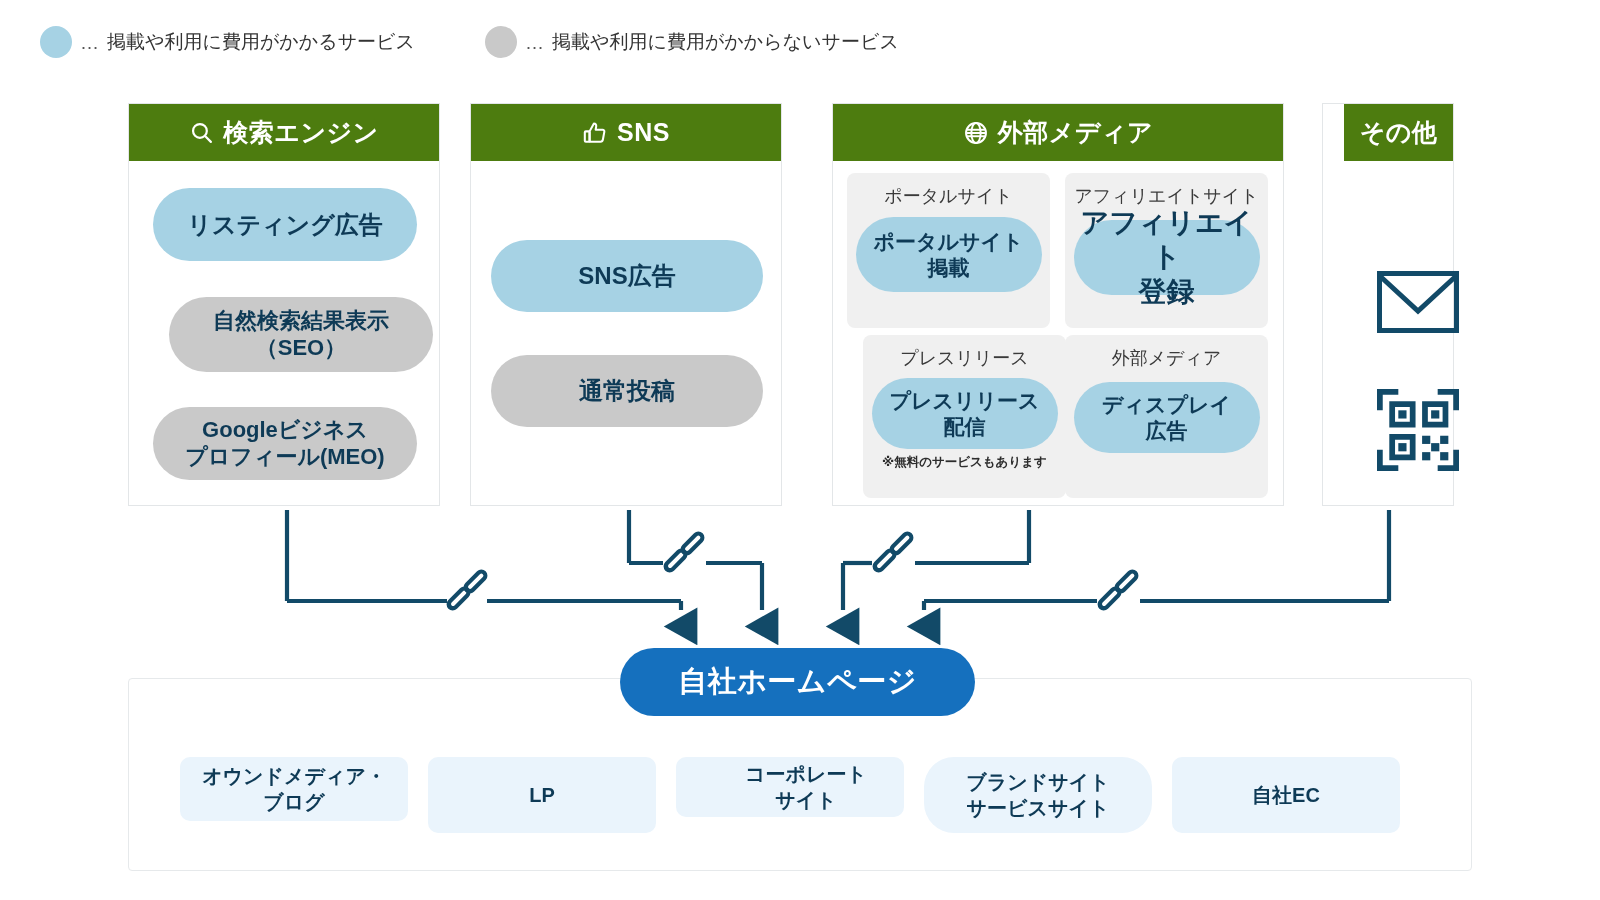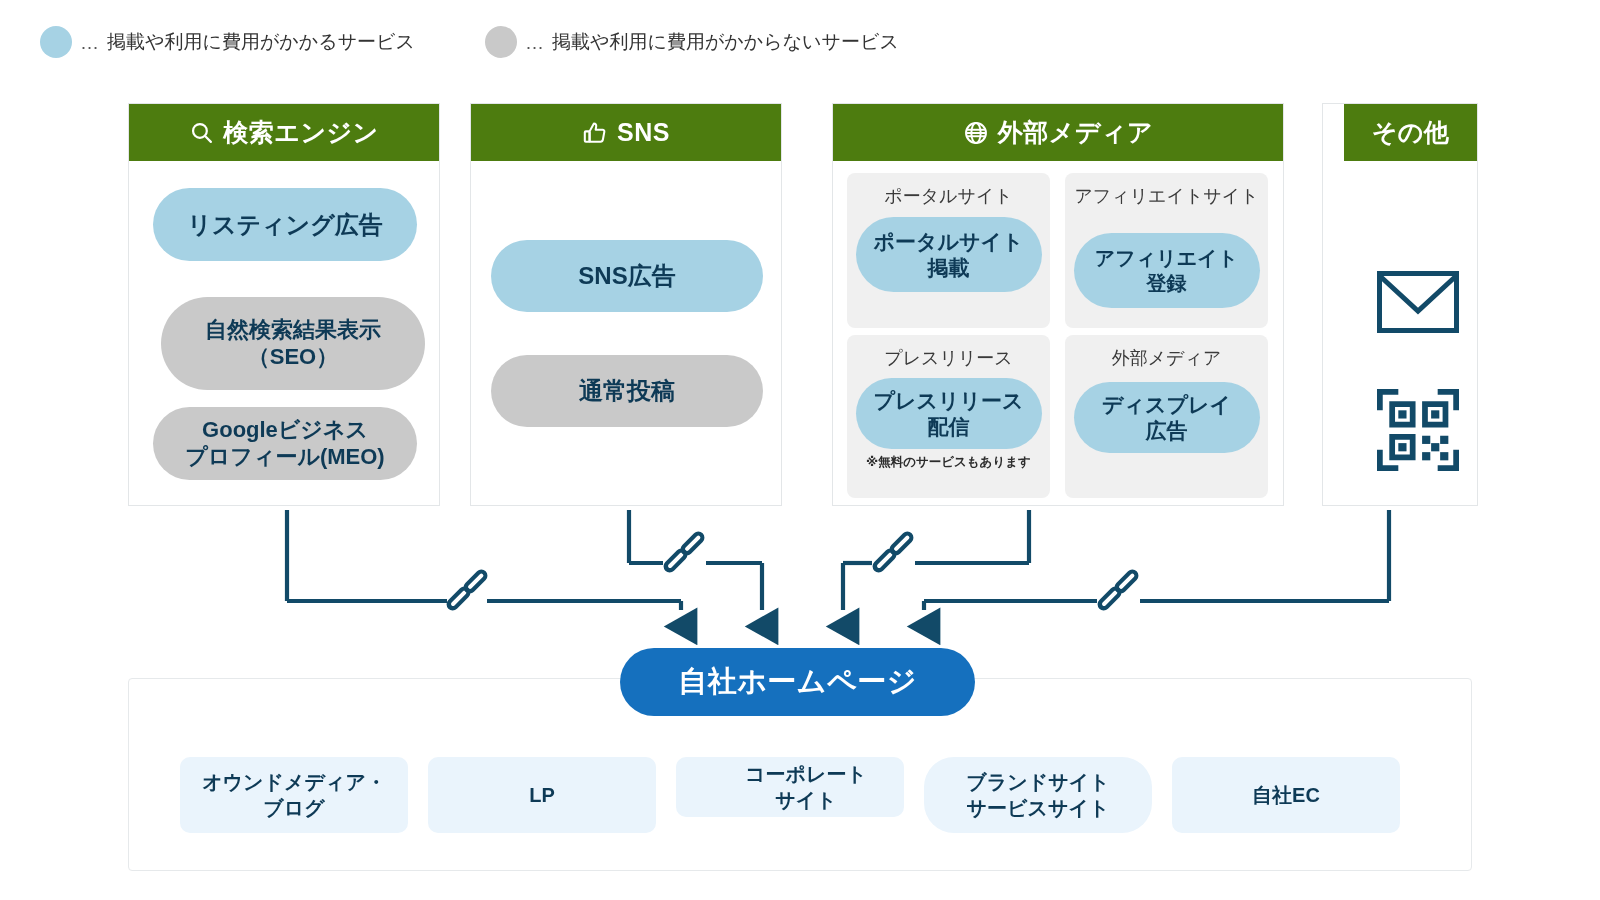--- a/index.html
+++ b/index.html
@@ -91,21 +91,21 @@
       <span>
         <svg width="25" height="25" viewBox="0 0 24 24" fill="none" stroke="#ffffff" stroke-width="2.1" stroke-linecap="round">
           <circle cx="10.5" cy="10.5" r="6.6"></circle>
             <line x1="15.4" y1="15.4" x2="21" y2="21"></line>
         </svg>
       </span>
       <span>検索エンジン</span>
     </div>
     <div class="col-body">
       <div class="chip paid" style="position:absolute;left:24px;top:27px;width:264px;height:73px;font-size:24px;">リスティング広告</div>
-      <div class="chip free" style="position:absolute;left:32px;top:136px;width:264px;height:93px;font-size:22px;">自然検索結果表示
+      <div class="chip free" style="position:absolute;left:40px;top:136px;width:264px;height:75px;font-size:22px;">自然検索結果表示
 （SEO）</div>
       <div class="chip free" style="position:absolute;left:24px;top:246px;width:264px;height:73px;font-size:22px;">Googleビジネス
 プロフィール(MEO)</div>
     </div>
   </div>
 
   <div class="col" style="left:470px;top:103px;width:312px;height:403px;">
     <div class="col-head">
       <span>
         <svg width="26" height="26" viewBox="0 0 24 24" fill="none" stroke="#ffffff" stroke-width="1.9" stroke-linejoin="round" stroke-linecap="round">
@@ -137,41 +137,41 @@
     <div class="col-body">
 
       <div class="subbox" style="left:14px;top:12px;width:203px;height:155px;">
         <div class="subbox-title">ポータルサイト</div>
         <div class="chip paid" style="width:186px;height:75px;font-size:21px;margin-top:9px;">ポータルサイト
 掲載</div>
       </div>
 
       <div class="subbox" style="left:232px;top:12px;width:203px;height:155px;">
         <div class="subbox-title">アフィリエイトサイト</div>
-        <div class="chip paid" style="width:186px;height:75px;font-size:20px;margin-top:25px;">アフィリエイト
+        <div class="chip paid" style="width:186px;height:75px;font-size:28px;margin-top:12px;">アフィリエイト
 登録</div>
       </div>
 
-      <div class="subbox" style="left:14px;top:174px;width:203px;height:163px;">
+      <div class="subbox" style="left:30px;top:174px;width:203px;height:163px;">
         <div class="subbox-title">プレスリリース</div>
         <div class="chip paid" style="width:186px;height:71px;font-size:21px;margin-top:8px;">プレスリリース
 配信</div>
         <div class="subnote" style="align-self:flex-start;margin-left:19px;">※無料のサービスもあります</div>
       </div>
 
       <div class="subbox" style="left:232px;top:174px;width:203px;height:163px;">
         <div class="subbox-title">外部メディア</div>
         <div class="chip paid" style="width:186px;height:71px;font-size:21px;margin-top:12px;">ディスプレイ
 広告</div>
       </div>
 
     </div>
   </div>
 
-  <div class="col" style="left:1322px;top:103px;width:156px;height:403px;padding-left:21px;">
+  <div class="col" style="left:1322px;top:103px;width:132px;height:403px;padding-left:21px;">
     <div class="col-head">
       <span>その他</span>
     </div>
     <div class="col-body">
       <div style="position:absolute;left:0;top:110px;width:148px;display:flex;justify-content:center;">
         <svg width="82" height="62" viewBox="0 0 82 62">
           <rect x="2.5" y="2.5" width="77" height="57" fill="none" stroke="#124A68" stroke-width="5"></rect>
           <polyline points="4,6 41,40 78,6" fill="none" stroke="#124A68" stroke-width="5" stroke-linejoin="miter"></polyline>
         </svg>
       </div>
@@ -256,21 +256,21 @@
         <path d="M2.6,-4.2 h11.4 a4.2,4.2 0 0 1 0,8.4 h-11.4 a4.2,4.2 0 0 1 0,-8.4 z
                  M3,-1.4 a1.4,1.4 0 0 0 0,2.8 h11 a1.4,1.4 0 0 0 0,-2.8 z"></path>
       </g>
     </g>
   </svg>
 
   <div class="bottom-frame" style="left:128px;top:678px;width:1344px;height:193px;"></div>
 
   <div class="hp-pill" style="left:620px;top:648px;width:355px;height:68px;">自社ホームページ</div>
 
-  <div class="site-card" style="left:180px;top:757px;width:228px;height:76px;">オウンドメディア・
+  <div class="site-card" style="left:180px;top:757px;width:228px;height:64px;">オウンドメディア・
 ブログ</div>
   <div class="site-card" style="left:428px;top:757px;width:228px;height:76px;">LP</div>
   <div class="site-card" style="left:676px;top:757px;width:228px;height:60px;padding-left:32px;">コーポレート
 サイト</div>
   <div class="site-card" style="left:924px;top:757px;width:228px;height:76px;border-radius:30px;">ブランドサイト
 サービスサイト</div>
   <div class="site-card" style="left:1172px;top:757px;width:228px;height:76px;">自社EC</div>
 
 </div>
 

